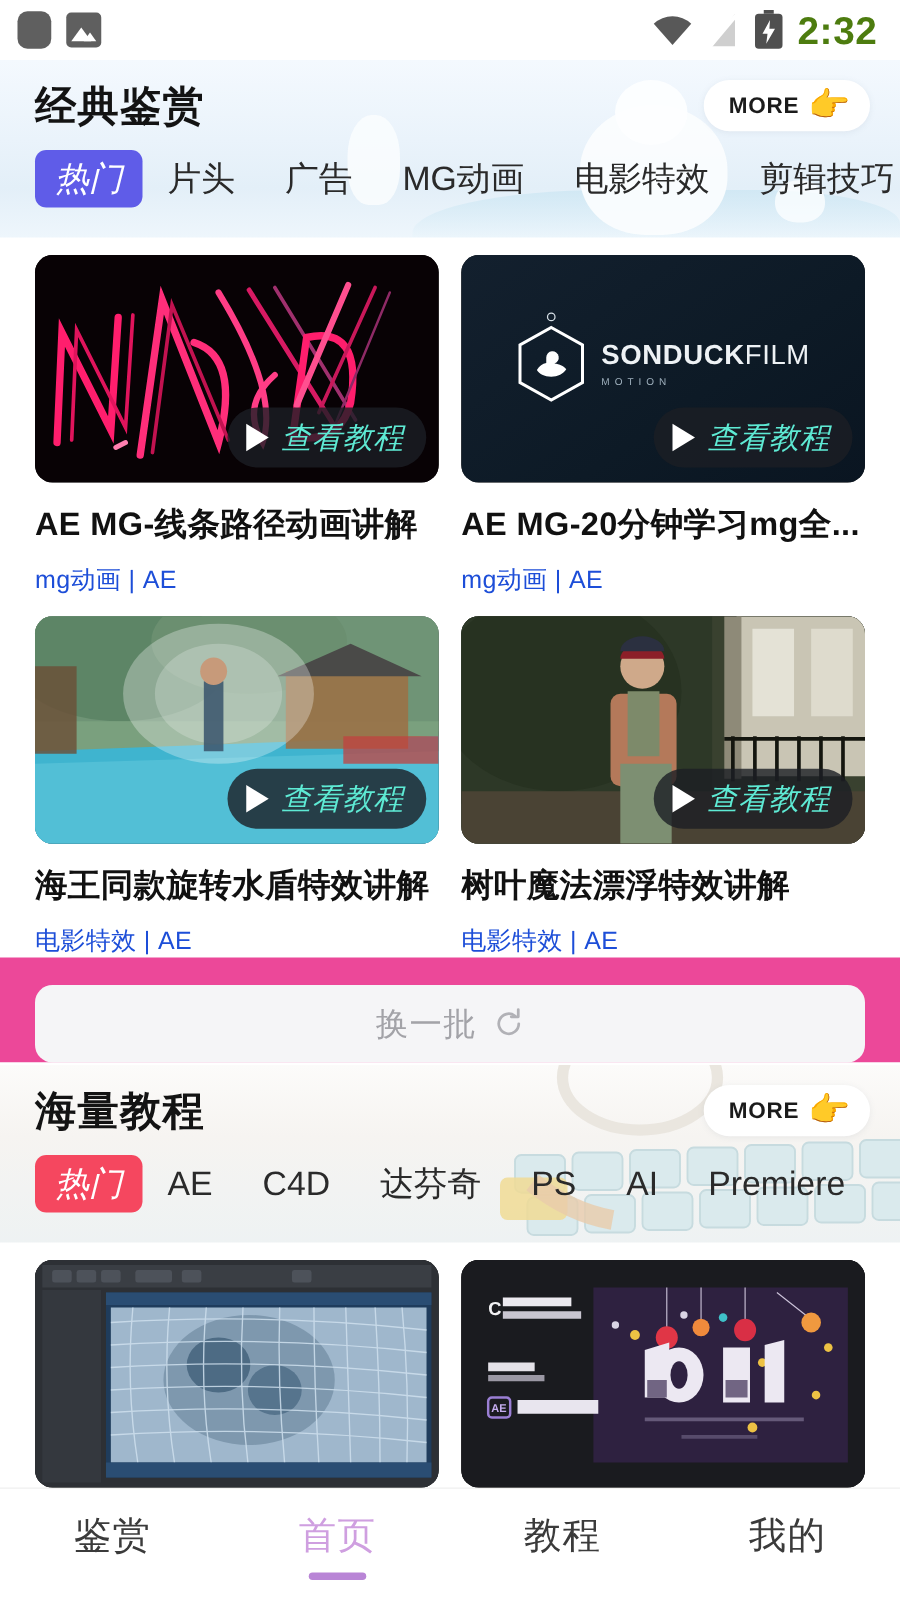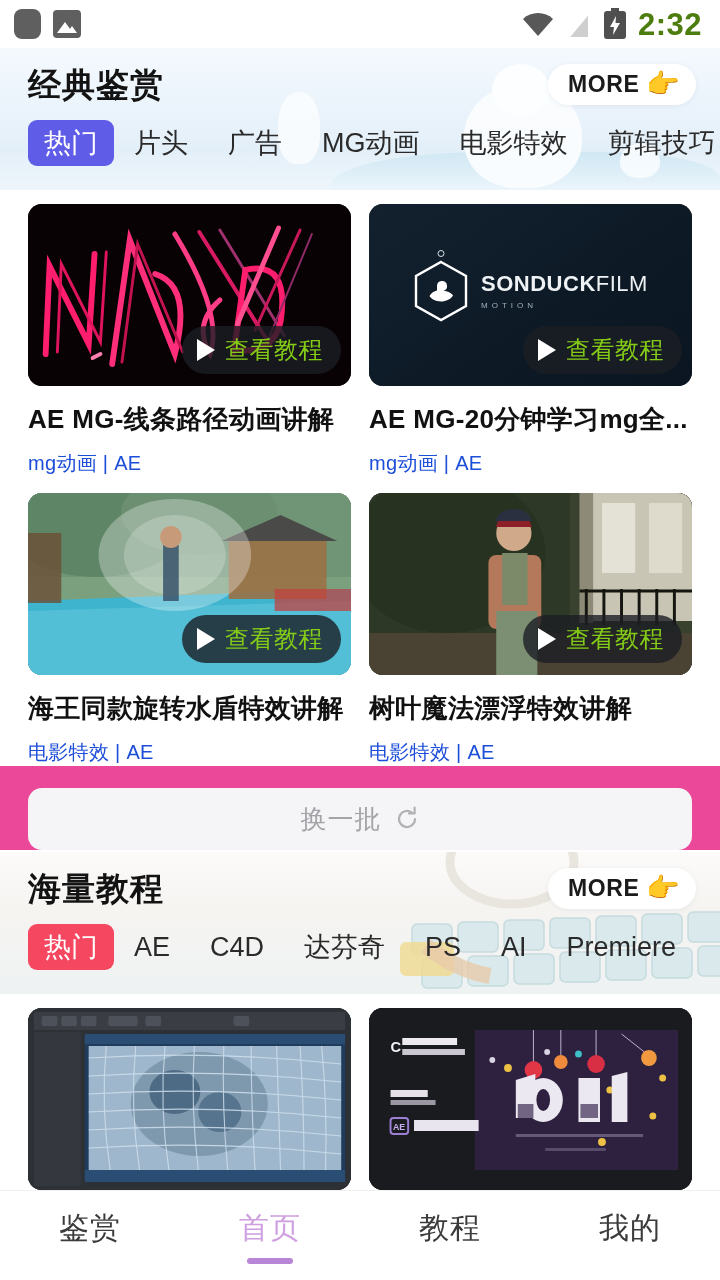--- a/index.html
+++ b/index.html
@@ -61,31 +61,31 @@
   }
   .keyart { position:absolute; right:-10px; top:-6px; width:330px; height:150px; opacity:.95; }
 
   .hero-row { position:relative; display:flex; align-items:center; padding:12px 24px 0 28px; height:60px; }
   .hero-title { font-size:33px; font-weight:700; color:#131313; letter-spacing:1px; line-height:1; }
   .more-btn {
     margin-left:auto; display:flex; align-items:center; gap:7px;
     background:#ffffff; border-radius:26px; padding:7px 16px 7px 20px;
     box-shadow:0 1px 5px rgba(120,140,160,.12);
   }
-  .more-label { font-size:23px; font-weight:700; color:#1b1b1b; letter-spacing:.6px; }
+  .more-label { font-size:18px; font-weight:700; color:#1b1b1b; letter-spacing:.6px; }
   .more-hand { font-size:27px; line-height:1; }
 
   .chips { position:relative; display:flex; align-items:center; gap:0; padding:8px 0 0 28px; height:62px; }
   .chip {
     font-size:27px; color:#2a2a2a; white-space:nowrap;
     padding:0 20px; line-height:46px; height:46px;
   }
   .chip.first { padding:0; }
   .chip.active {
-    color:#ffffff; border-radius:9px; padding:0 16px; font-weight:400;
+    color:#ffffff; border-radius:9px; padding:0 16px; font-weight:400;font-style:italic;
   }
   .chip.active.blue { background:#5f5ce8; }
   .chip.active.red  { background:#f5475f; }
 
   
   .grid {
     display:grid; grid-template-columns:1fr 1fr;
     gap: 16px 18px;
     padding: 14px 28px 0 28px;
     background:#fff;
@@ -99,21 +99,21 @@
   .watch {
     position:absolute; right:10px; bottom:12px;
     display:flex; align-items:center; gap:10px;
     background:rgba(28,30,36,.80); border-radius:26px;
     padding:8px 18px 8px 15px;
   }
   .play-tri {
     width:0; height:0; border-left:18px solid #fff;
     border-top:11px solid transparent; border-bottom:11px solid transparent;
   }
-  .watch-label { font-size:24px; color:#84cc16; letter-spacing:.5px; }
+  .watch-label { font-size:24px; color:#5eead4; letter-spacing:.5px;font-style:italic; }
   .card-title {
     margin-top:16px; font-size:26px; font-weight:700; color:#111;
     white-space:nowrap; overflow:hidden; text-overflow:ellipsis; letter-spacing:.3px;
   }
   .card-meta { margin-top:13px; font-size:20px; color:#1d4ed8; letter-spacing:.3px; }
 
   
   .art-neon { background:#080205; }
   .art-sonduck { background: linear-gradient(145deg,#13202e 0%,#0d1a26 60%,#0a1521 100%); display:flex; align-items:center; justify-content:center; }
   .sd-wrap { display:flex; align-items:center; gap:12px; transform:translateY(-4px); }

